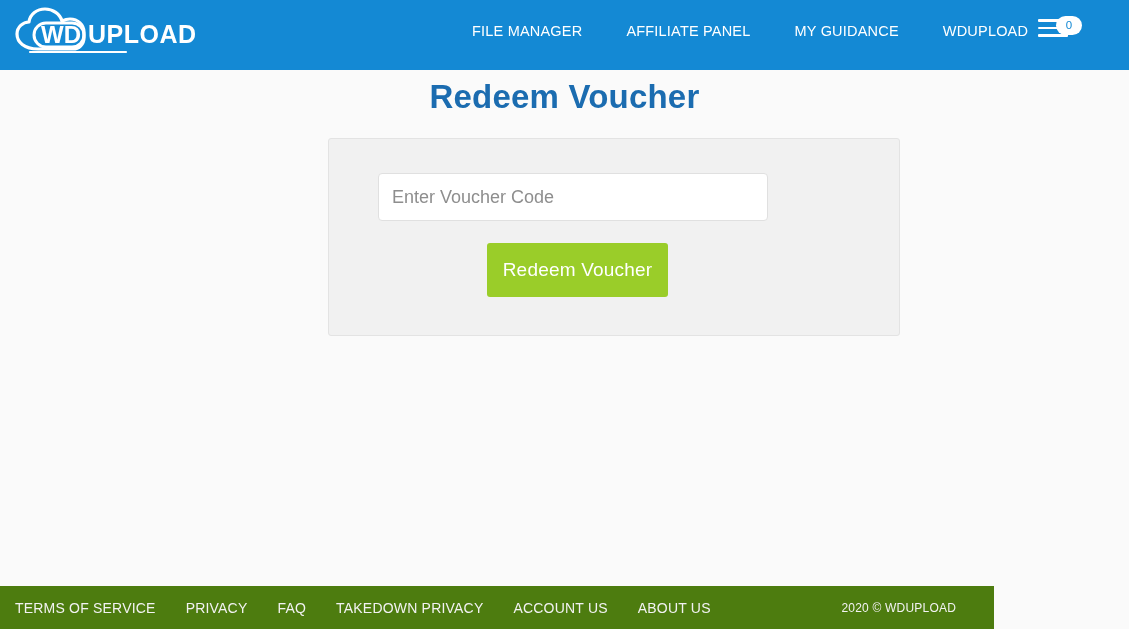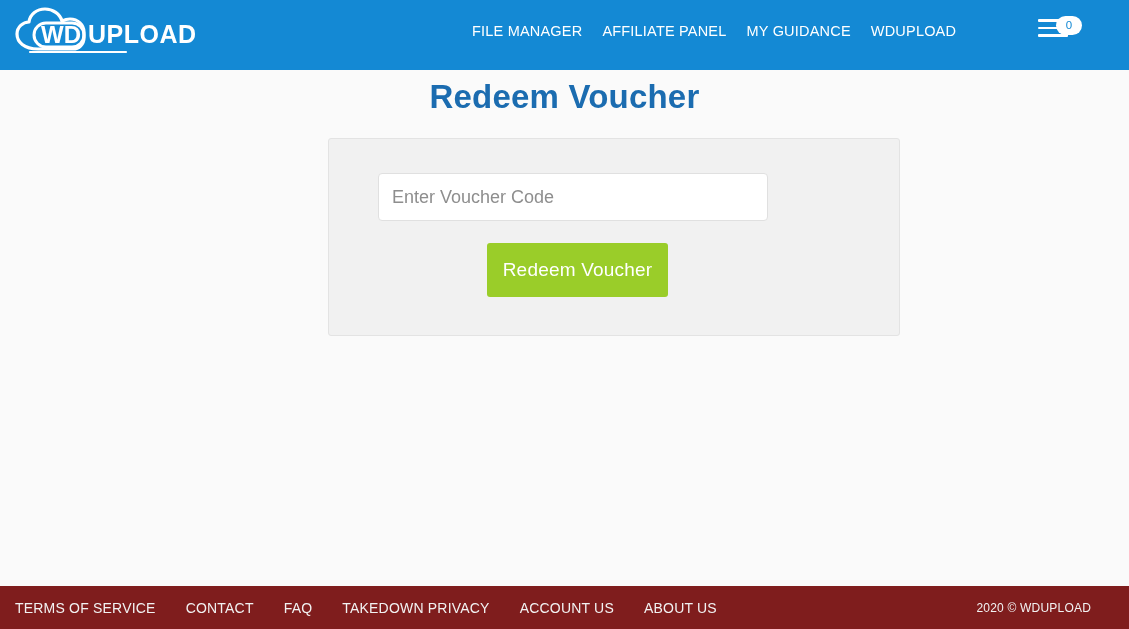--- a/index.html
+++ b/index.html
@@ -45,21 +45,21 @@
 
   .nav-item {
     color: #ffffff;
     font-size: 14.5px;
     letter-spacing: 0.2px;
     text-decoration: none;
     white-space: nowrap;
     padding: 6px 0;
     cursor: pointer;
   }
-  .nav-item + .nav-item { margin-left: 20px; }
+  .nav-item + .nav-item { margin-left: 44px; }
 
   .menu-toggle {
     position: absolute;
     top: 13px;
     left: 1038px;
     width: 50px;
     height: 30px;
     cursor: pointer;
   }
   .burger-bars {
@@ -153,23 +153,23 @@
     font-size: 19px;
     cursor: pointer;
     letter-spacing: 0.2px;
   }
 
   
   .footer {
     position: absolute;
     left: 0;
     top: 586px;
-    width: 1129px;
+    width: 994px;
     height: 43px;
-    background: #7f1d1d;
+    background: #4d7c0f;
   }
   .footer-links {
     position: absolute;
     left: 15px;
     top: 0;
     height: 43px;
     display: flex;
     align-items: center;
   }
   .footer-link {
@@ -235,21 +235,21 @@
   <input class="voucher-input" type="text" placeholder="Enter Voucher Code" style="">
 
   <button class="redeem-button" type="button">Redeem Voucher</button>
 
 </div>
 
 <div class="footer">
 
   <div class="footer-links">
     <a class="footer-link" href="#">TERMS OF SERVICE</a>
-    <a class="footer-link" href="#">CONTACT</a>
+    <a class="footer-link" href="#">PRIVACY</a>
     <a class="footer-link" href="#">FAQ</a>
     <a class="footer-link" href="#">TAKEDOWN PRIVACY</a>
     <a class="footer-link" href="#">ACCOUNT US</a>
     <a class="footer-link" href="#">ABOUT US</a>
   </div>
 
   <div class="footer-copyright">2020 © WDUPLOAD</div>
 
 </div>
 

